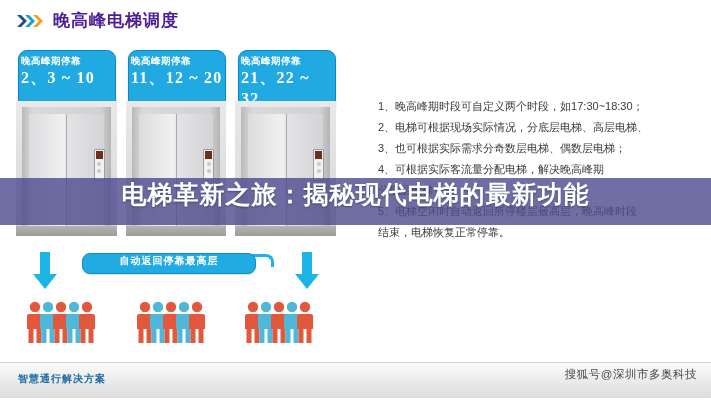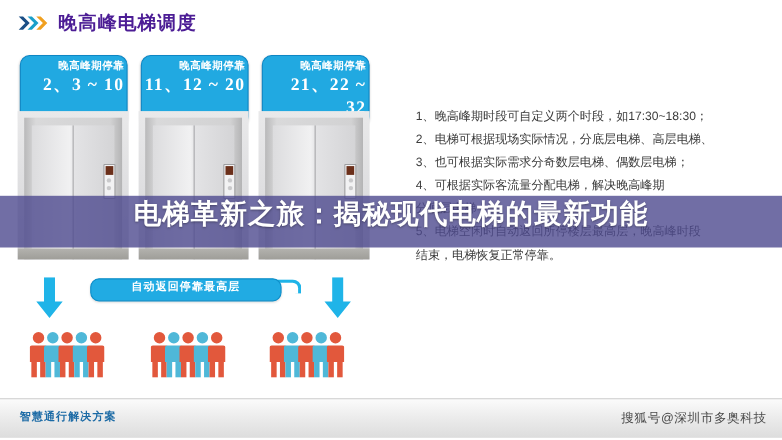--- a/index.html
+++ b/index.html
@@ -11,21 +11,21 @@
   
   .hdr{position:absolute;left:16px;top:12px;display:flex;align-items:center;gap:7px;}
   .chevs{display:flex;align-items:center;}
   .chevs svg{display:block;}
   .hdr-title{font-size:17px;font-weight:bold;color:#4c1d95;letter-spacing:1px;
              white-space:nowrap;line-height:1;}
 
   
   .pills{position:absolute;left:18px;top:50px;width:318px;display:flex;gap:12px;}
   .pill{flex:1;background:#21a9e1;border:1px solid #0e86c4;border-radius:9px;
-        padding:4px 2px 5px;text-align:right;color:#ffffff;
+        padding:4px 2px 5px;text-align:left;color:#ffffff;
         box-shadow:0 1px 2px rgba(0,0,0,.18);}
   .pill-t{font-size:9.5px;font-weight:bold;line-height:1.25;letter-spacing:.5px;}
   .pill-r{font-size:16px;font-weight:bold;line-height:1.3;letter-spacing:1.2px;
           margin-top:1px;font-family:Liberation Serif, serif;}
 
   
   .lifts{position:absolute;left:16px;top:101px;width:320px;height:135px;
          display:flex;gap:9px;}
   .lift{position:relative;flex:1;background:
         linear-gradient(180deg,#e9e9ea 0%,#dedee0 55%,#cfcfd2 100%);
@@ -79,21 +79,21 @@
           display:flex;align-items:flex-start;justify-content:center;}
   .banner .btxt{color:#ffffff;font-size:25px;font-weight:bold;letter-spacing:1px;
           text-shadow:0 1px 2px rgba(0,0,0,.35);white-space:nowrap;}
 
   
   .botbar{position:absolute;left:0;top:362px;width:711px;height:36px;
           background:linear-gradient(180deg,#fbfbfb,#e9e9e9 55%,#dcdcdc);
           border-top:1px solid #cfcfcf;border-bottom:1px solid #c2c2c2;}
   .bot-left{position:absolute;left:18px;top:9px;font-size:10px;font-weight:bold;
           color:#1b6aa5;letter-spacing:1px;font-family:Liberation Mono, monospace;}
-  .bot-right{position:absolute;right:14px;top:10px;font-size:11.5px;
+  .bot-right{position:absolute;right:14px;top:4px;font-size:11.5px;
           color:#4a4a4a;letter-spacing:.5px;}
   .botline{position:absolute;left:0;top:398px;width:711px;height:2px;
           background:#ffffff;}
 </style>
 </head>
 <body>
 
 <div id="stage">
 
   <div class="hdr">

